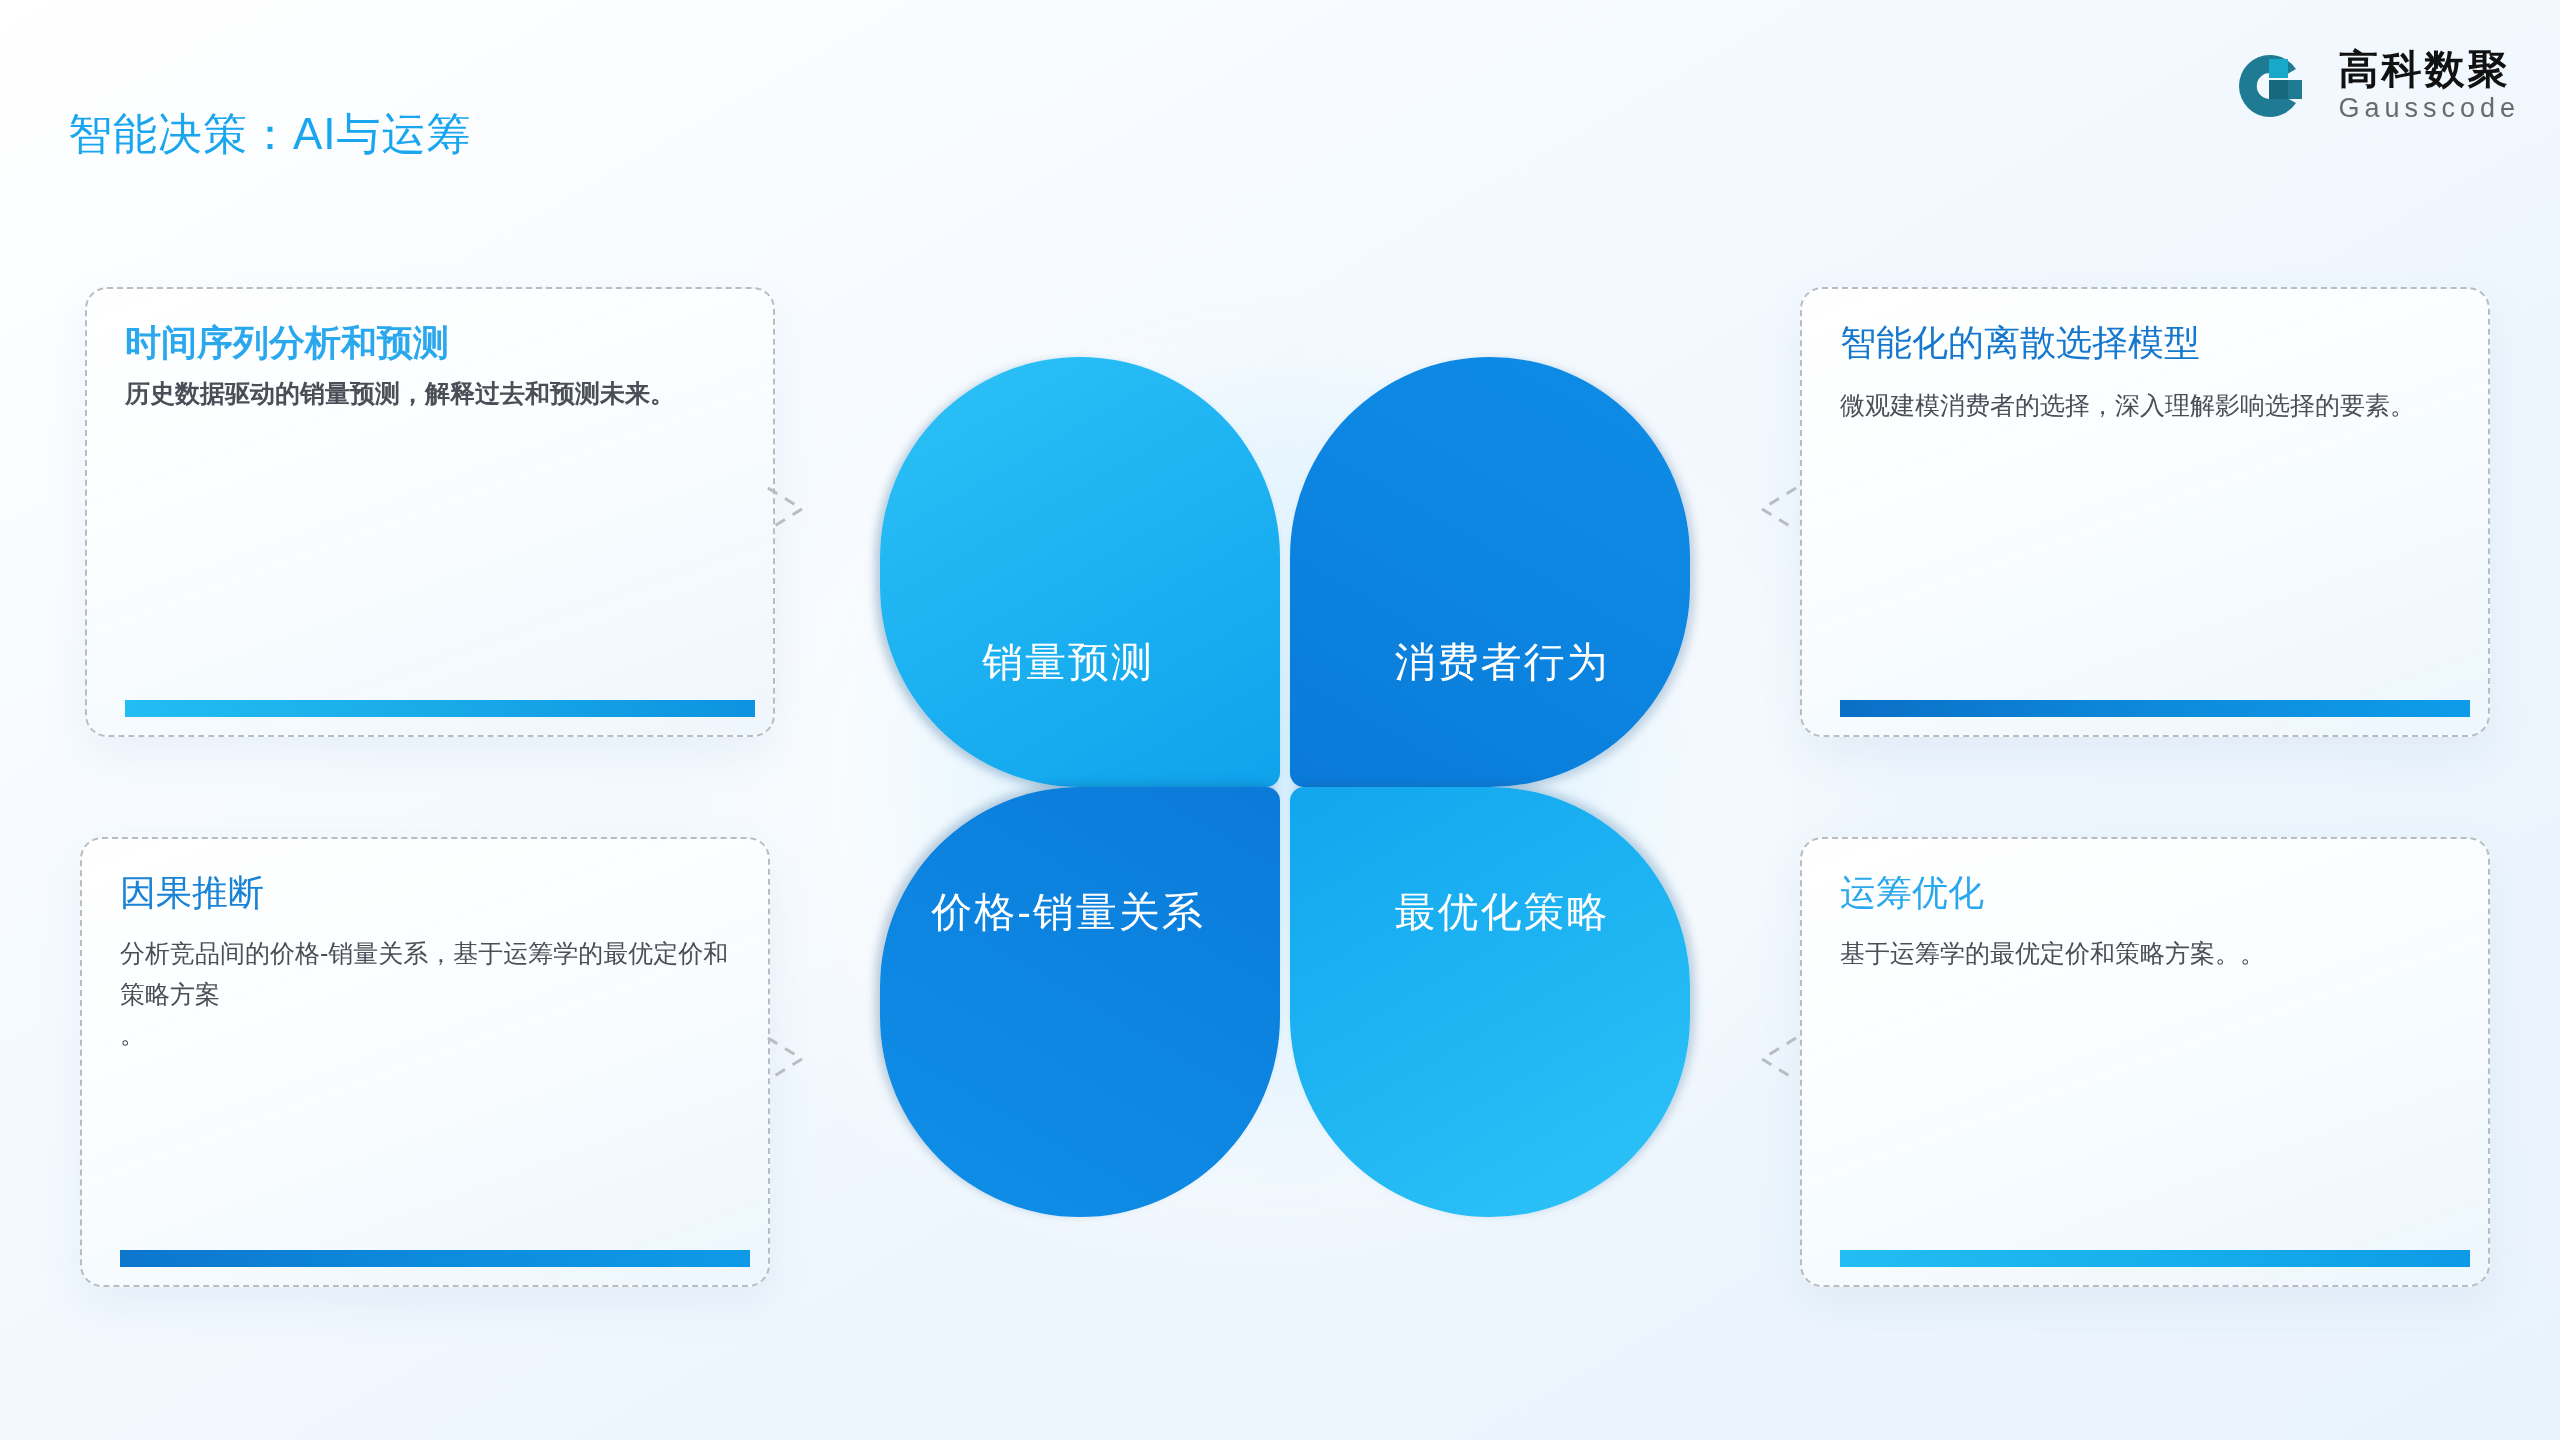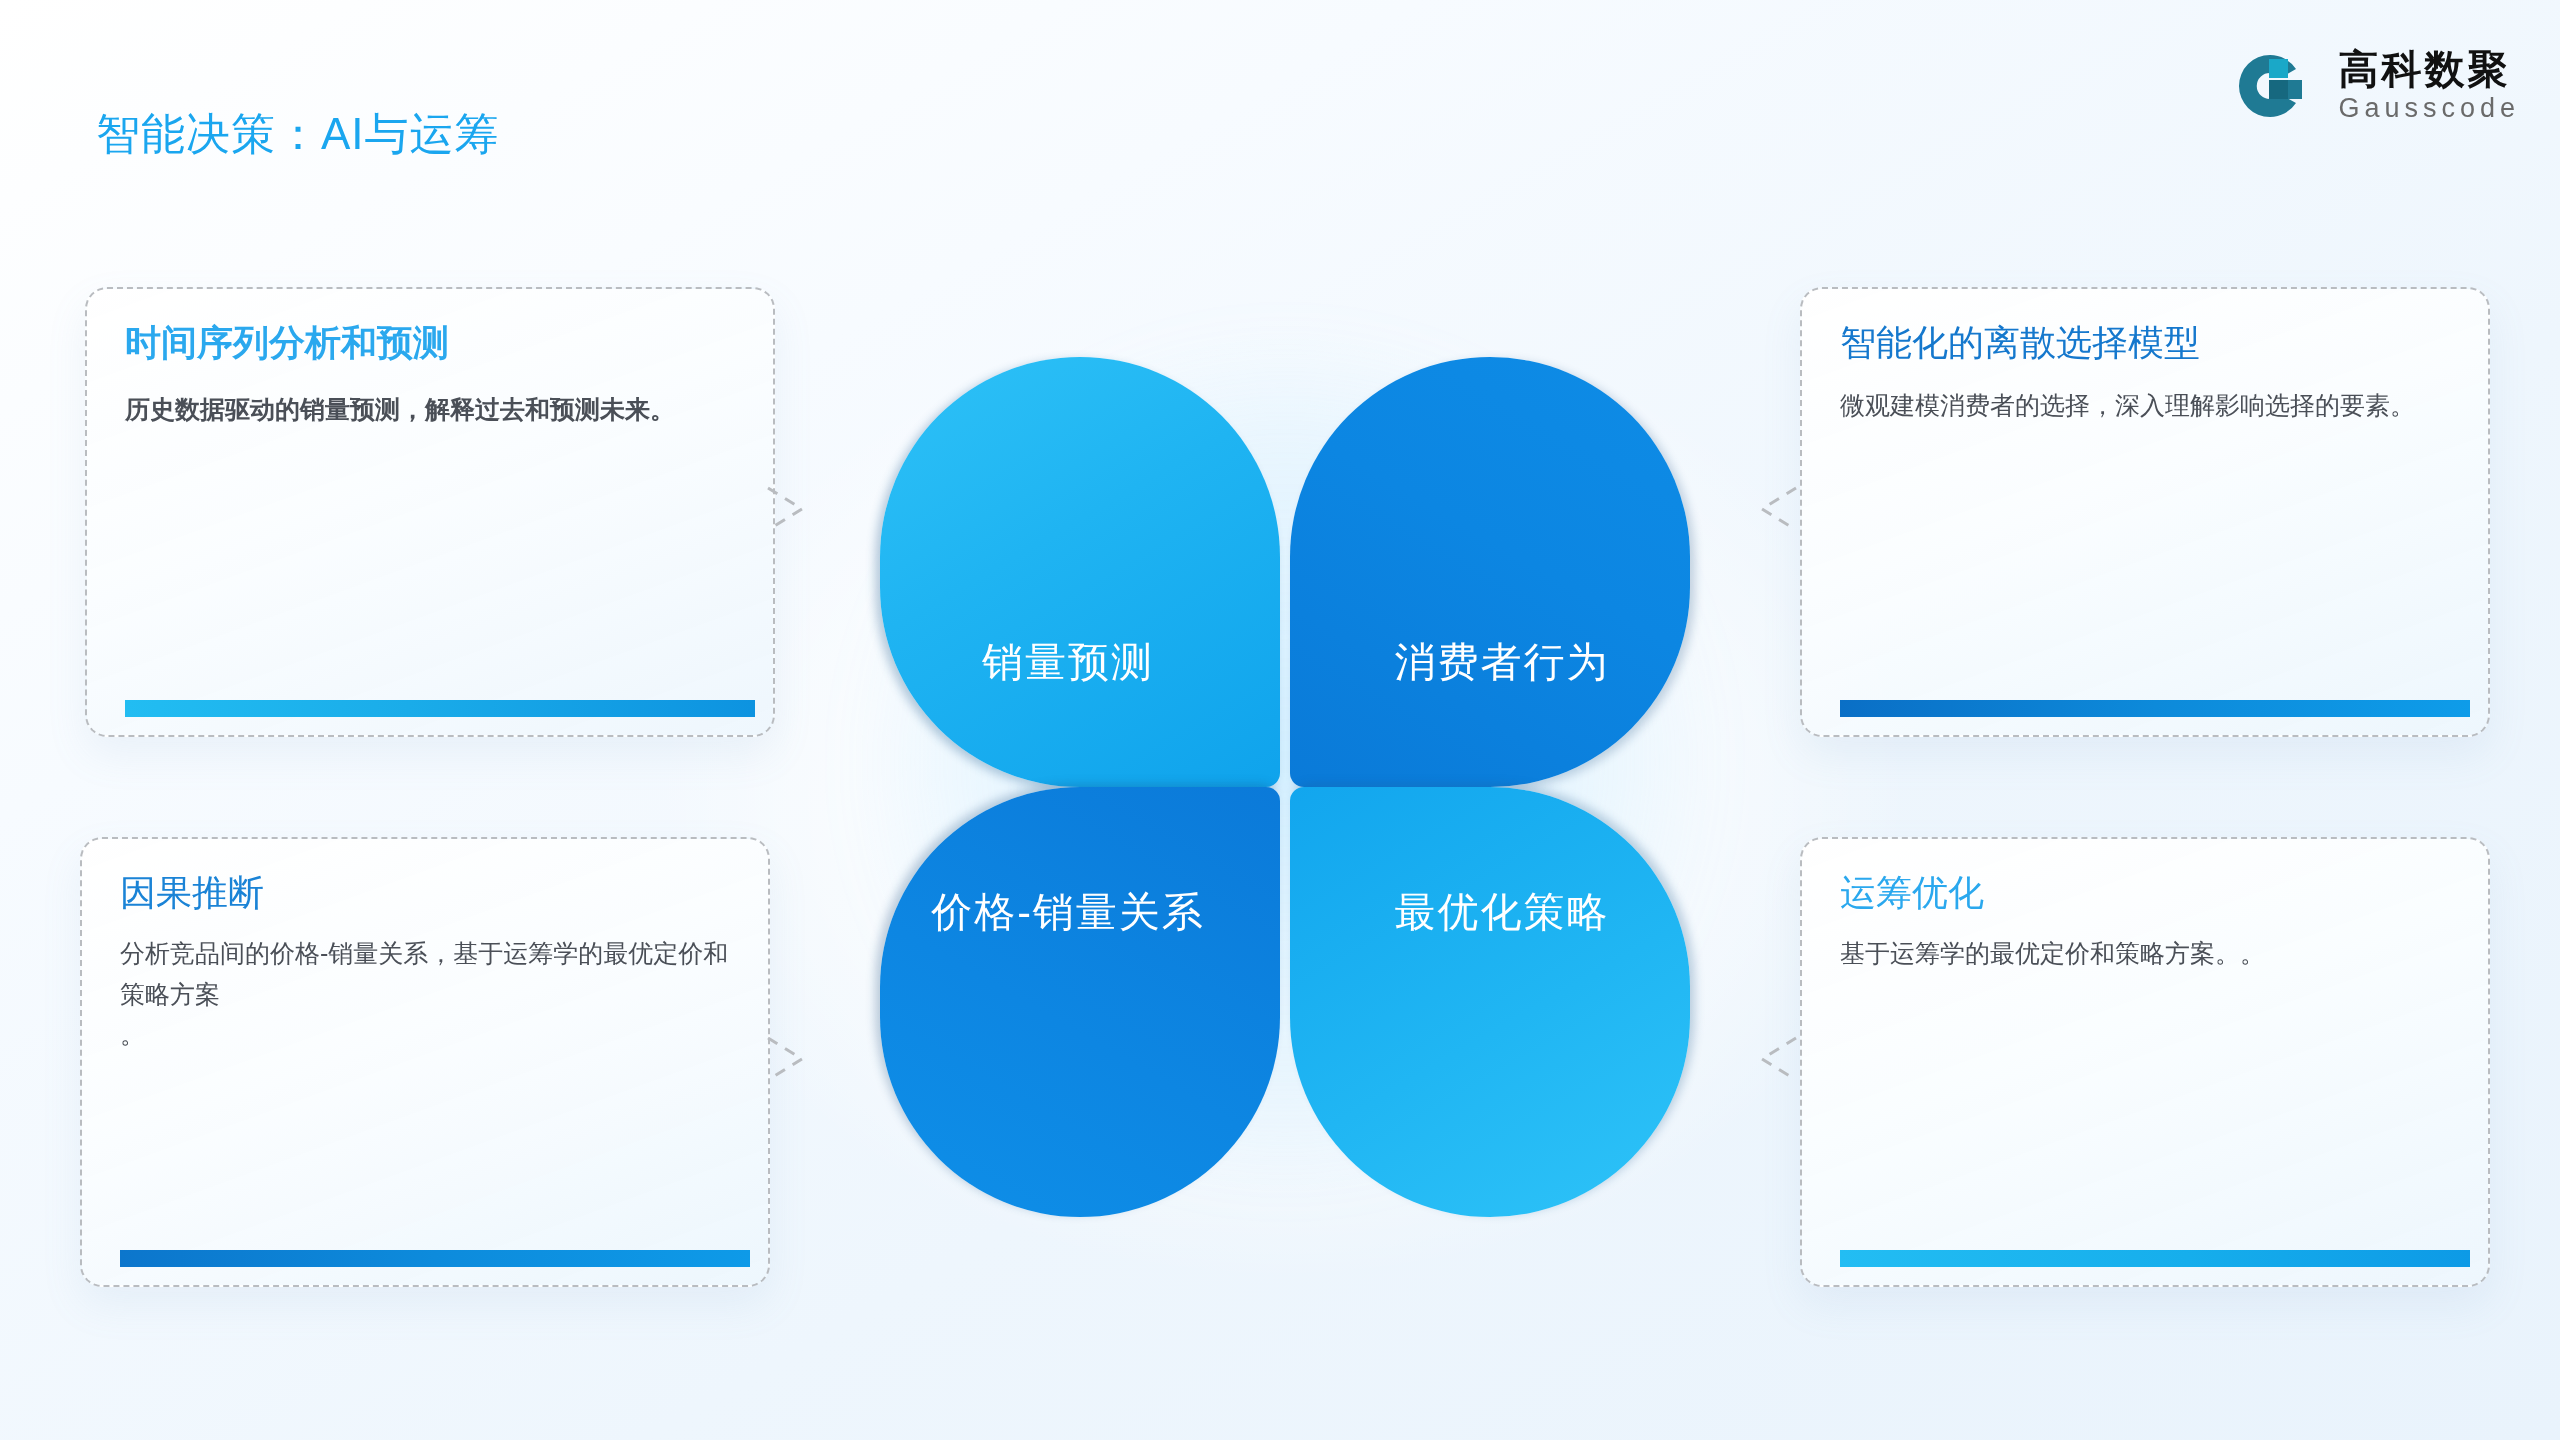--- a/index.html
+++ b/index.html
@@ -10,21 +10,21 @@
       radial-gradient(ellipse 900px 700px at 50% 55%, #ffffff 0%, rgba(255,255,255,0.75) 35%, rgba(255,255,255,0) 70%),
       linear-gradient(150deg,#ffffff 0%,#f7fbff 28%,#eef6fd 62%,#e9f3fc 100%);
     overflow:hidden;
     position:relative;
   }
 
   
   .header { position:absolute; top:0; left:0; width:2560px; height:200px; }
   .page-title {
     position:absolute; left:68px; top:105px;
-    font-size:44px; color:#1aa6ef; letter-spacing:1px; white-space:nowrap;margin-left:28px;
+    font-size:44px; color:#1aa6ef; letter-spacing:1px; white-space:nowrap;
   }
   .logo { position:absolute; right:40px; top:48px; display:flex; align-items:center; gap:31px; }
   .logo-mark { width:74px; height:74px; position:relative; flex:0 0 auto; }
   .logo-text { display:flex; flex-direction:column; justify-content:center; }
   .logo-cn { font-size:40px; font-weight:bold; color:#111; letter-spacing:3px; line-height:1.05; }
   .logo-en { font-size:27px; color:#6a6a6a; letter-spacing:5px; line-height:1.2; margin-top:2px; }
 
   
   .card {
     position:absolute;
@@ -35,21 +35,21 @@
   }
   .card-title { position:absolute; left:38px; font-size:36px; white-space:nowrap; }
   .card-body {
     position:absolute; left:38px; right:34px;
     font-size:25px; color:#4a4f57; line-height:1.62;
   }
   .accent-bar { position:absolute; left:38px; right:18px; height:17px; }
 
   #card-tl { left:85px;  top:287px;  width:690px; height:450px;font-weight:bold; }
   #card-tl .card-title { top:30px;  color:#2aa8ee; }
-  #card-tl .card-body  { top:100px; }
+  #card-tl .card-body  { top:84px; }
   #card-tl .accent-bar { bottom:18px; background:linear-gradient(90deg,#22bdf2 0%,#1aace9 45%,#0d93e0 100%); }
 
   #card-bl { left:80px;  top:837px;  width:690px; height:450px; }
   #card-bl .card-title { top:30px;  color:#1a83d6; }
   #card-bl .card-body  { top:94px; }
   #card-bl .accent-bar { bottom:18px; background:linear-gradient(90deg,#0c76cc 0%,#0d8bdc 50%,#0e9ae8 100%); }
 
   #card-tr { left:1800px; top:287px; width:690px; height:450px; }
   #card-tr .card-title { top:30px;  color:#1578cd; }
   #card-tr .card-body  { top:96px; }

